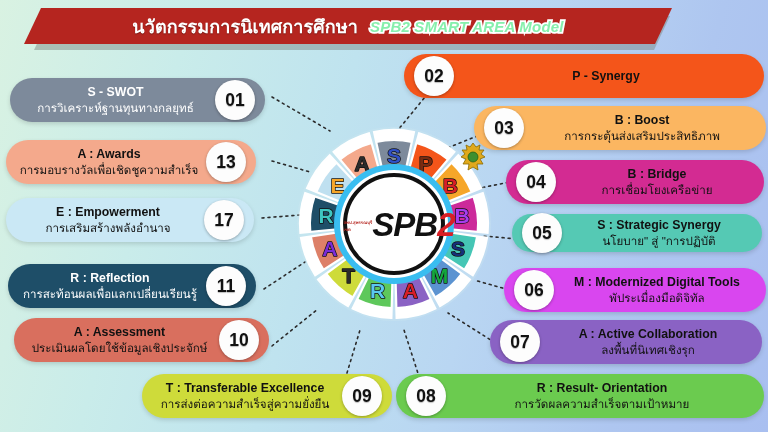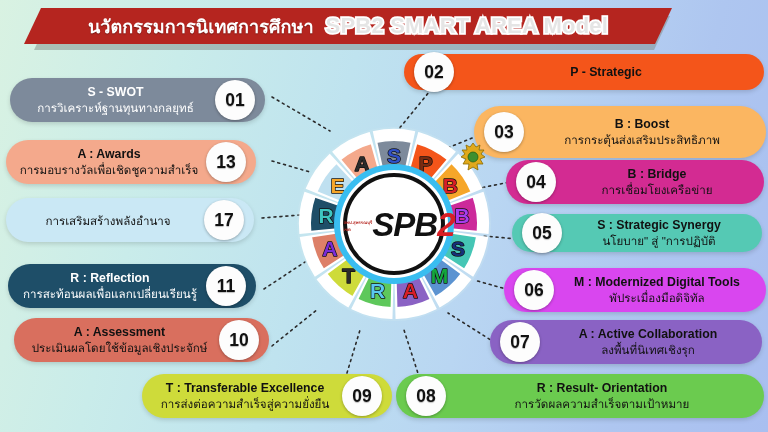--- a/index.html
+++ b/index.html
@@ -25,22 +25,22 @@
     background: #b5251f;
     clip-path: polygon(17px 0, 100% 0, calc(100% - 17px) 100%, 0 100%);
     display: flex; align-items: center; justify-content: center; gap: 12px;
   }
   #banner .th {
     color: #ffffff; font-size: 18px; font-weight: 700;
     letter-spacing: .1px; white-space: nowrap;
     text-shadow: 0 1px 1px rgba(0,0,0,.35);
   }
   #banner .en {
-    color: #e5e5e5; font-size: 22px; font-weight: 800;
-    white-space: nowrap; letter-spacing: .2px;
+    color: #86efac; font-size: 15px; font-weight: 800;
+    font-style: italic; white-space: nowrap; letter-spacing: .2px;
     -webkit-text-stroke: 3.6px #ffffff;
     paint-order: stroke fill;
     text-shadow: 1px 1px 0 rgba(255,255,255,.9);
   }
 
   
   .pill {
     position: absolute;
     display: flex; align-items: center;
     border-radius: 999px;
@@ -205,20 +205,21 @@
     <div class="pill right" style="left: 6px; top: 140px; width: 250px; height: 44px; background: rgb(244, 169, 140);">
       <div class="badge">13</div>
       <div class="txt">
         <span class="head">A : Awards</span>
         <span class="sub">การมอบรางวัลเพื่อเชิดชูความสำเร็จ</span>
       </div>
     </div>
     <div class="pill right" style="left: 6px; top: 198px; width: 248px; height: 44px; background: rgb(202, 232, 245);">
       <div class="badge">17</div>
       <div class="txt">
+        <span class="head">E : Empowerment</span>
         <span class="sub">การเสริมสร้างพลังอำนาจ</span>
       </div>
     </div>
     <div class="pill right dark" style="left: 8px; top: 264px; width: 248px; height: 44px; background: rgb(30, 78, 104);">
       <div class="badge">11</div>
       <div class="txt">
         <span class="head">R : Reflection</span>
         <span class="sub">การสะท้อนผลเพื่อแลกเปลี่ยนเรียนรู้</span>
       </div>
     </div>
@@ -229,27 +230,27 @@
         <span class="sub">ประเมินผลโดยใช้ข้อมูลเชิงประจักษ์</span>
       </div>
     </div>
     <div class="pill right" style="left: 142px; top: 374px; width: 250px; height: 44px; background: rgb(206, 219, 58);">
       <div class="badge">09</div>
       <div class="txt">
         <span class="head">T : Transferable Excellence</span>
         <span class="sub">การส่งต่อความสำเร็จสู่ความยั่งยืน</span>
       </div>
     </div>
-    <div class="pill left" style="left: 404px; top: 54px; width: 360px; height: 36px; background: rgb(244, 85, 26);">
+    <div class="pill left" style="left: 404px; top: 54px; width: 360px; height: 44px; background: rgb(244, 85, 26);">
       <div class="badge">02</div>
       <div class="txt">
-        <span class="head">P - Strategic</span>
-      </div>
-    </div>
-    <div class="pill left" style="left: 474px; top: 106px; width: 292px; height: 52px; background: rgb(251, 182, 97);">
+        <span class="head">P - Synergy</span>
+      </div>
+    </div>
+    <div class="pill left" style="left: 474px; top: 106px; width: 292px; height: 44px; background: rgb(251, 182, 97);">
       <div class="badge">03</div>
       <div class="txt">
         <span class="head">B : Boost</span>
         <span class="sub">การกระตุ้นส่งเสริมประสิทธิภาพ</span>
       </div>
     </div>
     <div class="pill left" style="left: 506px; top: 160px; width: 258px; height: 44px; background: rgb(211, 43, 146);">
       <div class="badge">04</div>
       <div class="txt">
         <span class="head">B : Bridge</span>

